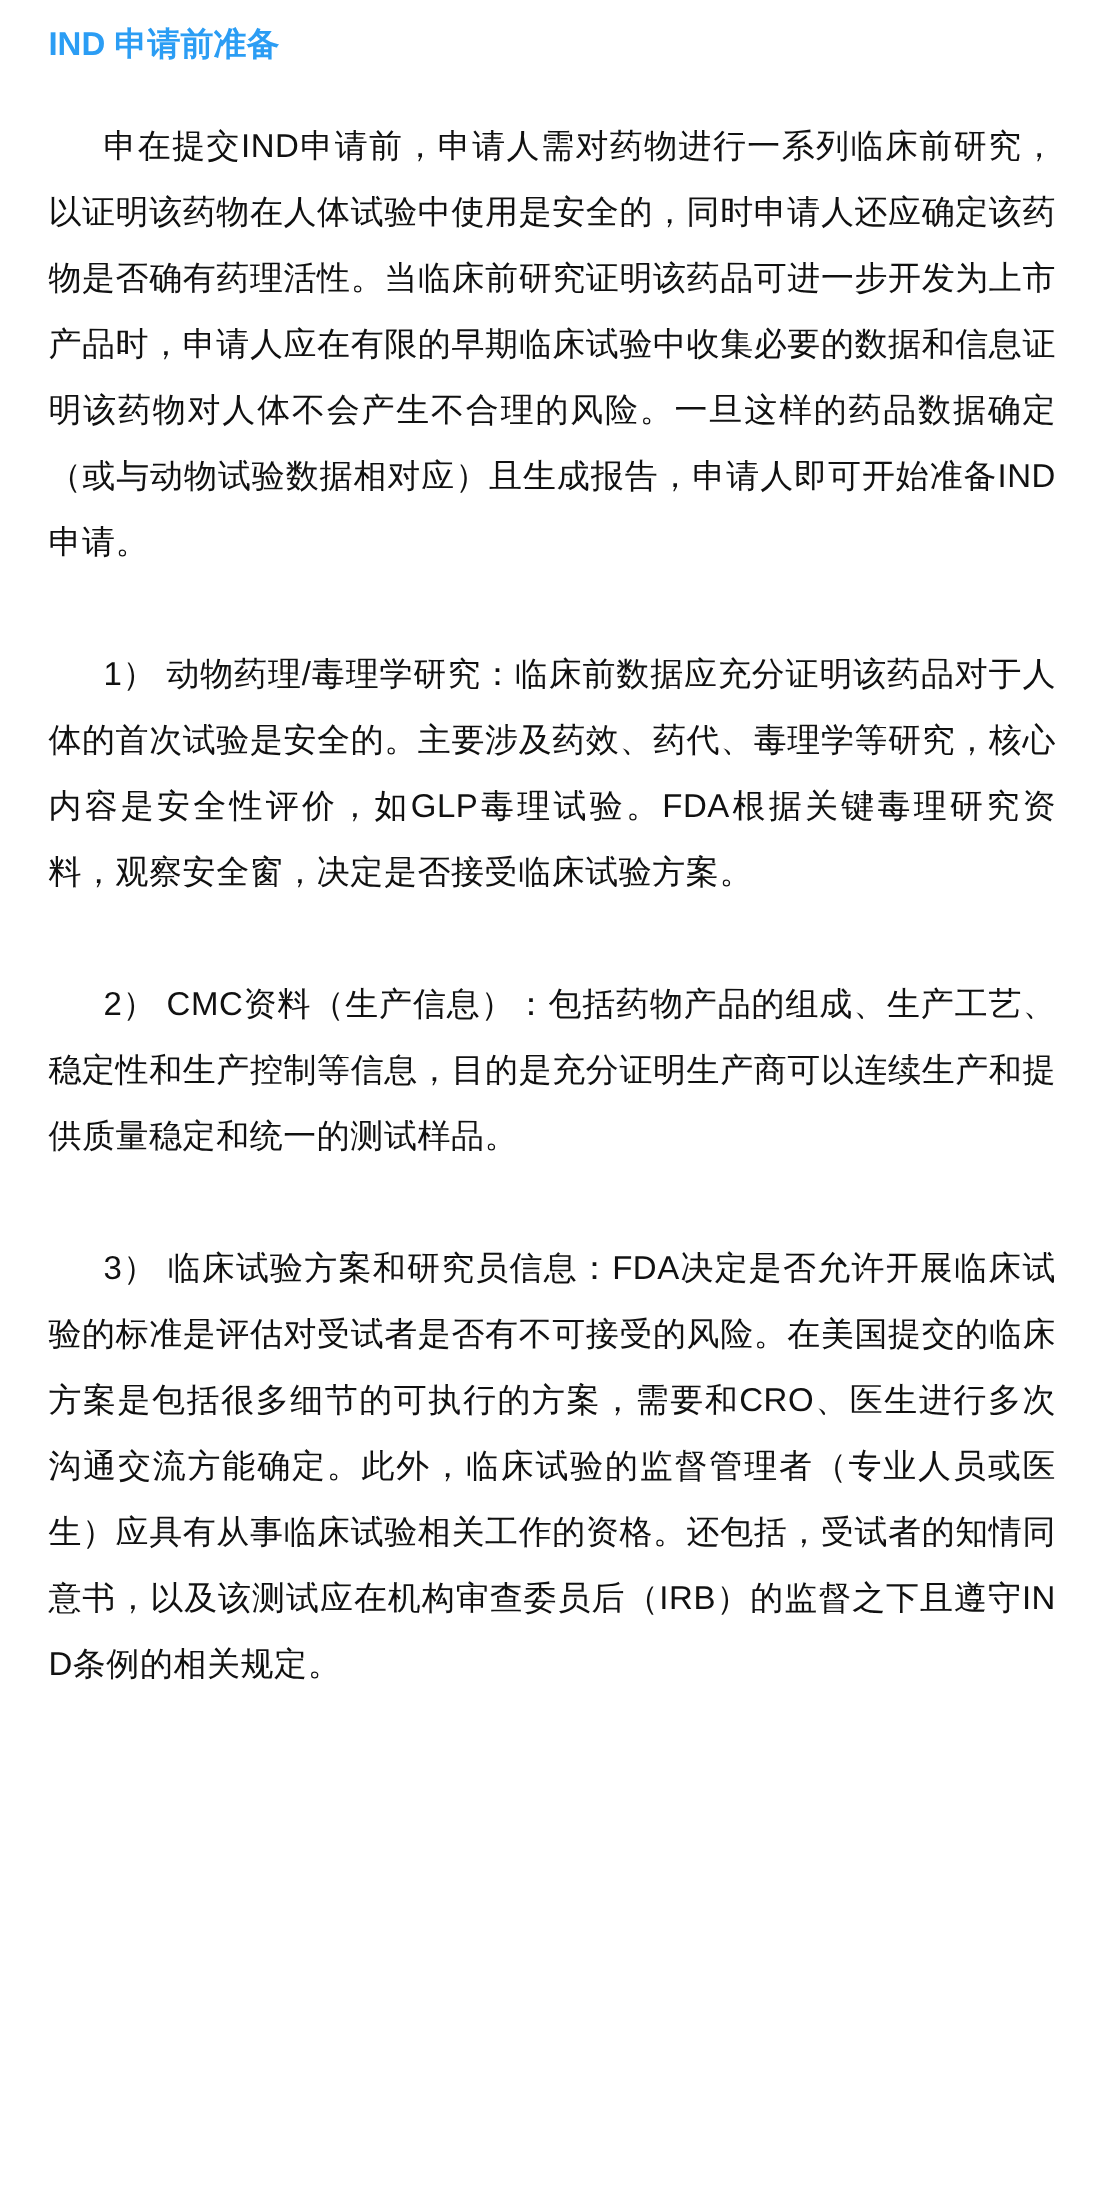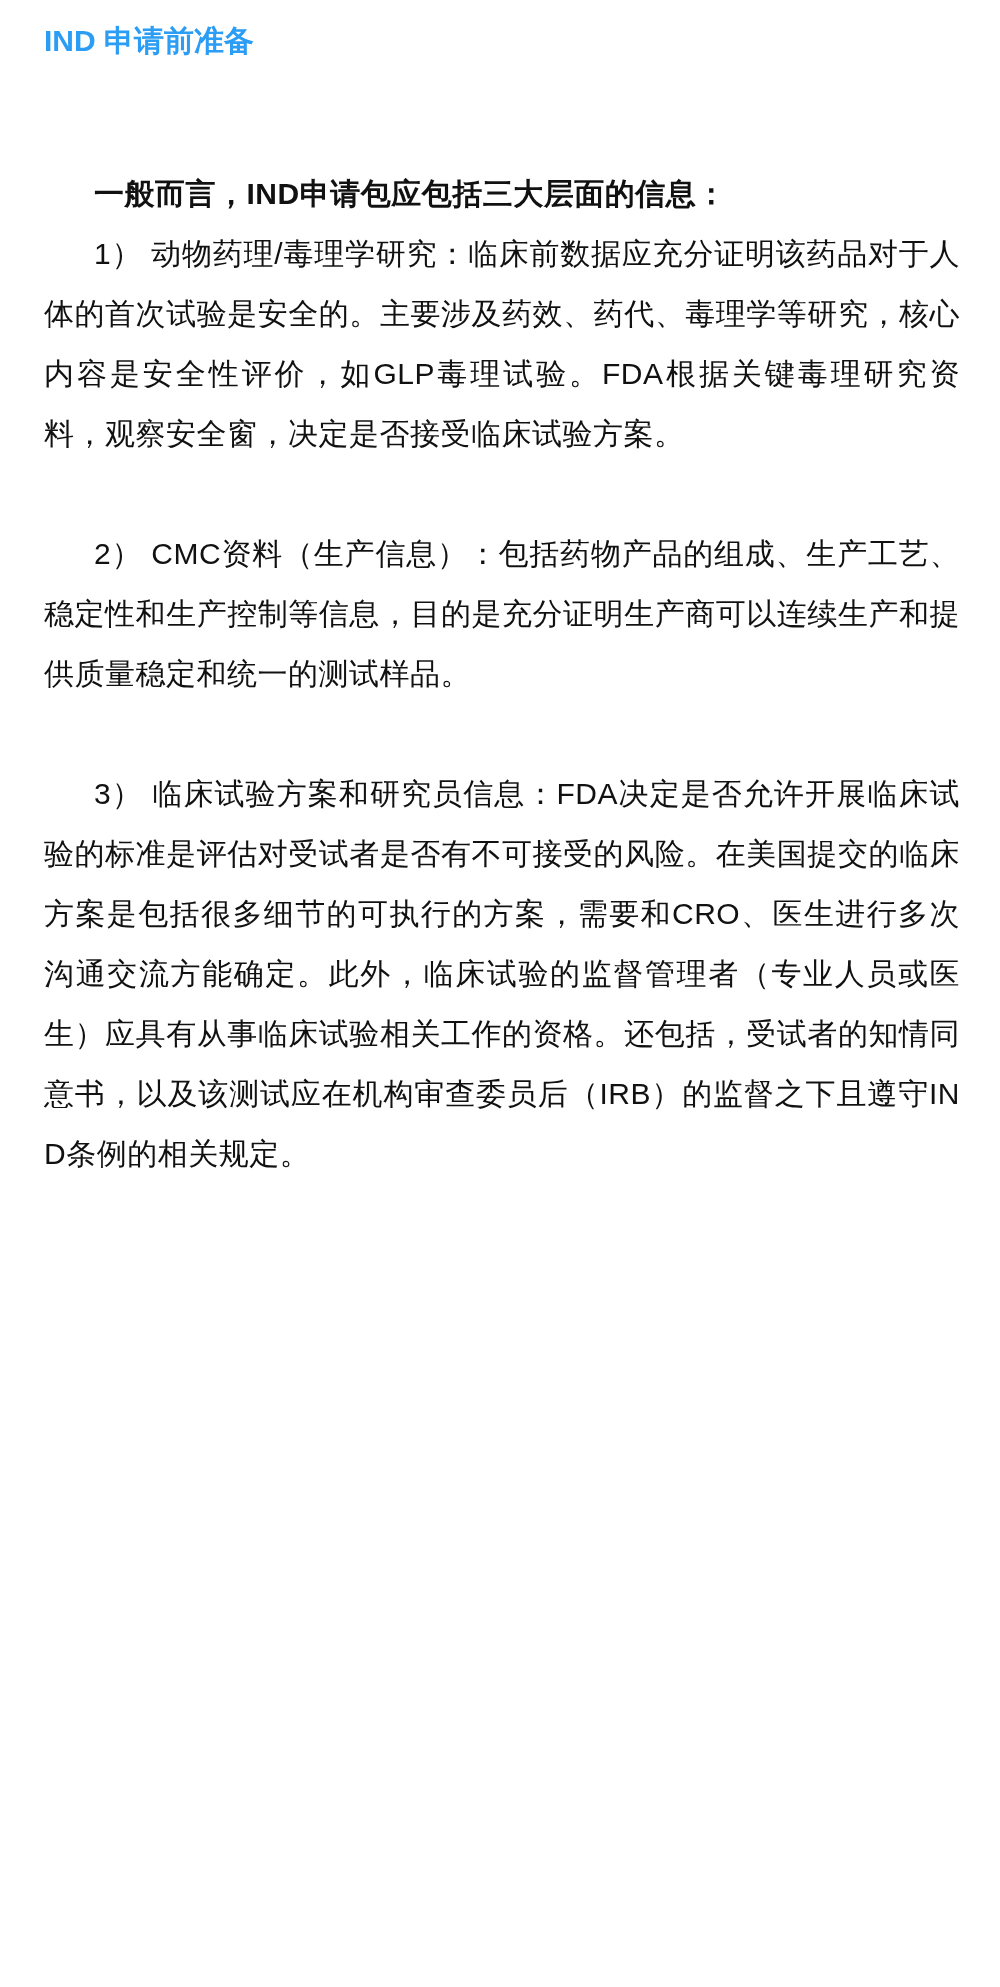--- a/index.html
+++ b/index.html
@@ -42,25 +42,25 @@
     height: 60px;
   }
 </style>
 </head>
 <body>
 
 <div class="doc">
 
   <h1 class="doc-title">IND 申请前准备</h1>
 
+  <p class="para">申在提交IND申请前，申请人需对药物进行一系列临床前研究，以证明该药物在人体试验中使用是安全的，同时申请人还应确定该药物是否确有药理活性。当临床前研究证明该药品可进一步开发为上市产品时，申请人应在有限的早期临床试验中收集必要的数据和信息证明该药物对人体不会产生不合理的风险。一旦这样的药品数据确定（或与动物试验数据相对应）且生成报告，申请人即可开始准备IND申请。</p>
 
 
   <div class="blank-line"></div>
 
-  <p class="para bold">一般而言，IND申请包应包括三大层面的信息：</p>
 
   <p class="para">1） 动物药理/毒理学研究：临床前数据应充分证明该药品对于人体的首次试验是安全的。主要涉及药效、药代、毒理学等研究，核心内容是安全性评价，如GLP毒理试验。FDA根据关键毒理研究资料，观察安全窗，决定是否接受临床试验方案。</p>
 
   <div class="blank-line"></div>
 
   <p class="para">2） CMC资料（生产信息）：包括药物产品的组成、生产工艺、稳定性和生产控制等信息，目的是充分证明生产商可以连续生产和提供质量稳定和统一的测试样品。</p>
 
   <div class="blank-line"></div>
 
   <p class="para">3） 临床试验方案和研究员信息：FDA决定是否允许开展临床试验的标准是评估对受试者是否有不可接受的风险。在美国提交的临床方案是包括很多细节的可执行的方案，需要和CRO、医生进行多次沟通交流方能确定。此外，临床试验的监督管理者（专业人员或医生）应具有从事临床试验相关工作的资格。还包括，受试者的知情同意书，以及该测试应在机构审查委员后（IRB）的监督之下且遵守IND条例的相关规定。</p>

